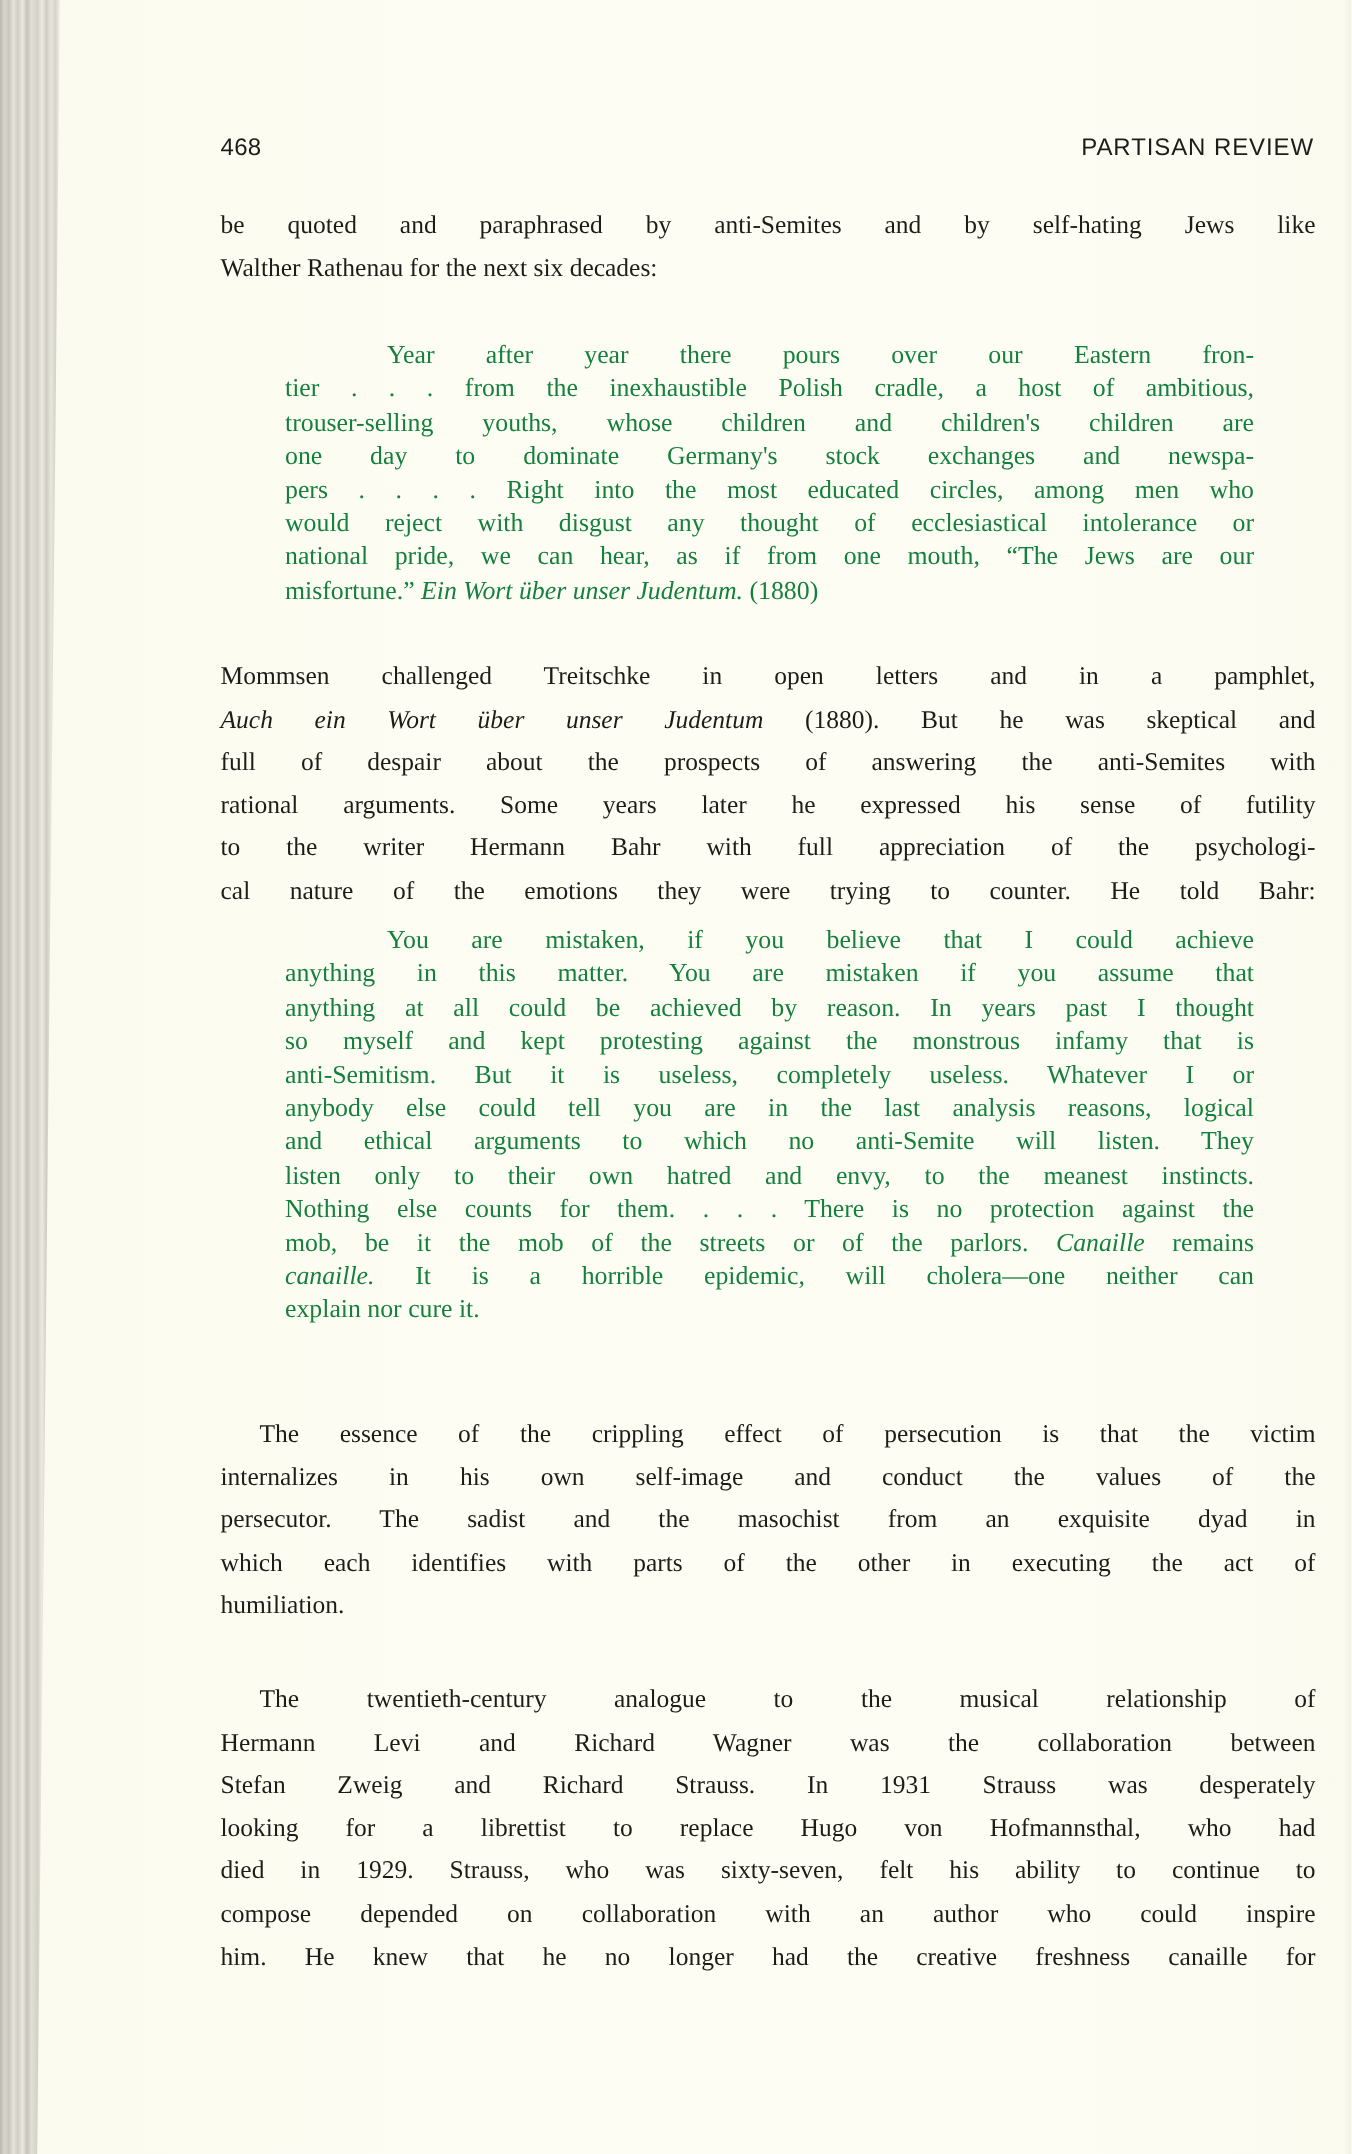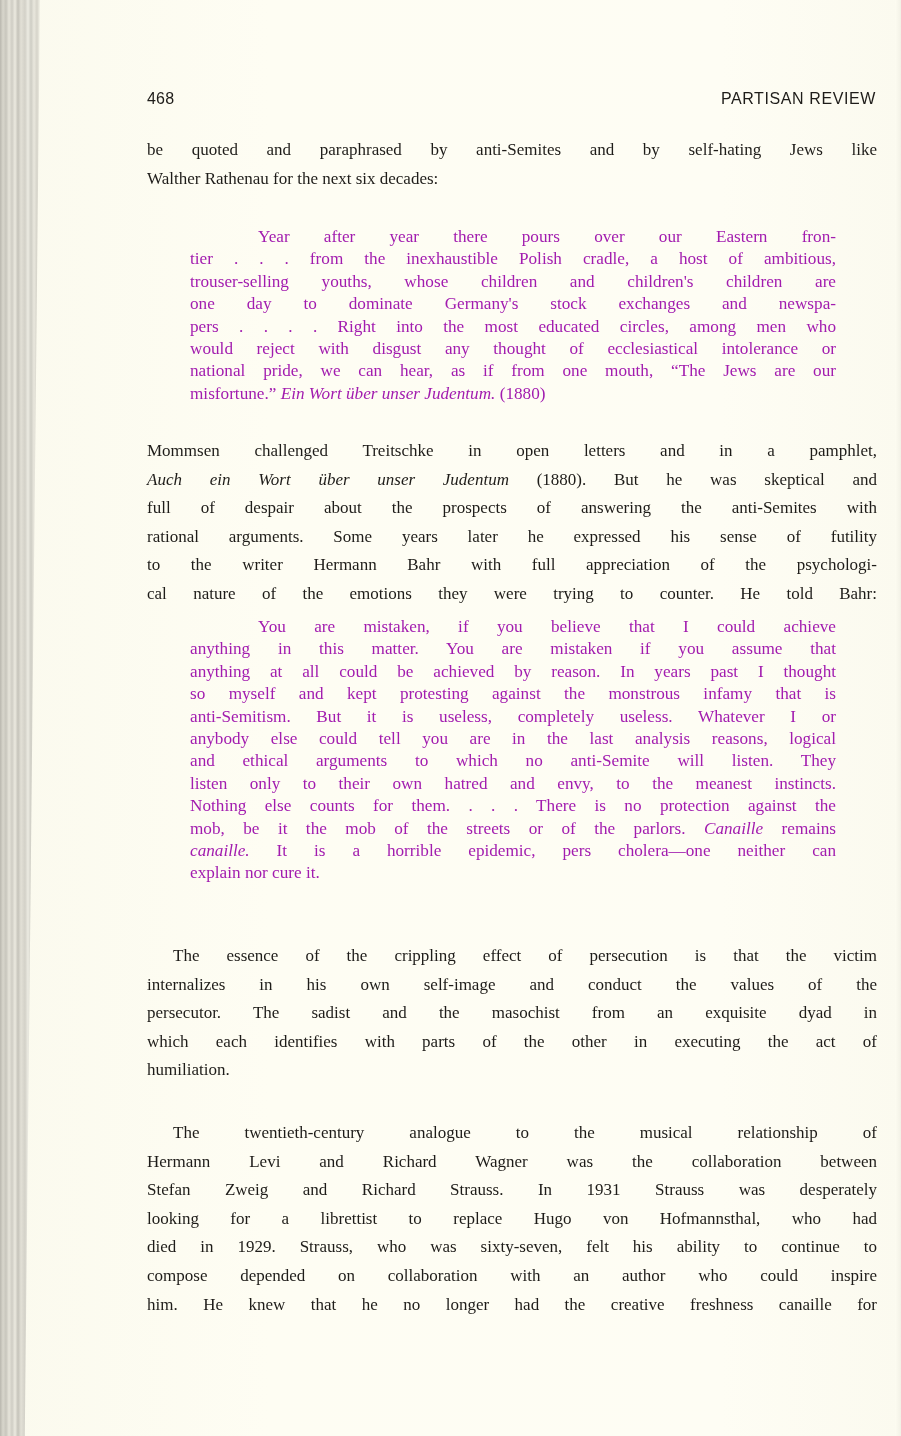--- a/index.html
+++ b/index.html
@@ -67,21 +67,21 @@
       text-align: justify;
       color: #1e1c19;
     }
     .blockquote {
       position: absolute;
       left: 190px;
       width: 646px;
       font-size: 17.2px;
       line-height: 22.4px;
       text-align: justify;
-      color: #a21caf;
+      color: #15803d;
     }
     .line {
       display: block;
       text-align: justify;
       text-align-last: justify;
       white-space: nowrap;
     }
     .line.last {
       text-align-last: left;
     }
@@ -130,21 +130,21 @@
   <span class="line" style="padding-left:68px;">You are mistaken, if you believe that I could achieve</span>
   <span class="line">anything in this matter. You are mistaken if you assume that</span>
   <span class="line">anything at all could be achieved by reason. In years past I thought</span>
   <span class="line">so myself and kept protesting against the monstrous infamy that is</span>
   <span class="line">anti-Semitism. But it is useless, completely useless. Whatever I or</span>
   <span class="line">anybody else could tell you are in the last analysis reasons, logical</span>
   <span class="line">and ethical arguments to which no anti-Semite will listen. They</span>
   <span class="line">listen only to their own hatred and envy, to the meanest instincts.</span>
   <span class="line">Nothing else counts for them. . . . There is no protection against the</span>
   <span class="line"><span>mob, be it the mob of the streets or of the parlors. </span><em>Canaille</em><span> remains</span></span>
-  <span class="line"><em>canaille.</em><span> It is a horrible epidemic, pers cholera—one neither can</span></span>
+  <span class="line"><em>canaille.</em><span> It is a horrible epidemic, will cholera—one neither can</span></span>
   <span class="line last">explain nor cure it.</span>
 </div>
 
 <div class="body-text" style="top:942px;">
   <span class="line" style="padding-left:26px;">The essence of the crippling effect of persecution is that the victim</span>
   <span class="line">internalizes in his own self-image and conduct the values of the</span>
   <span class="line">persecutor. The sadist and the masochist from an exquisite dyad in</span>
   <span class="line">which each identifies with parts of the other in executing the act of</span>
   <span class="line last">humiliation.</span>
 </div>

